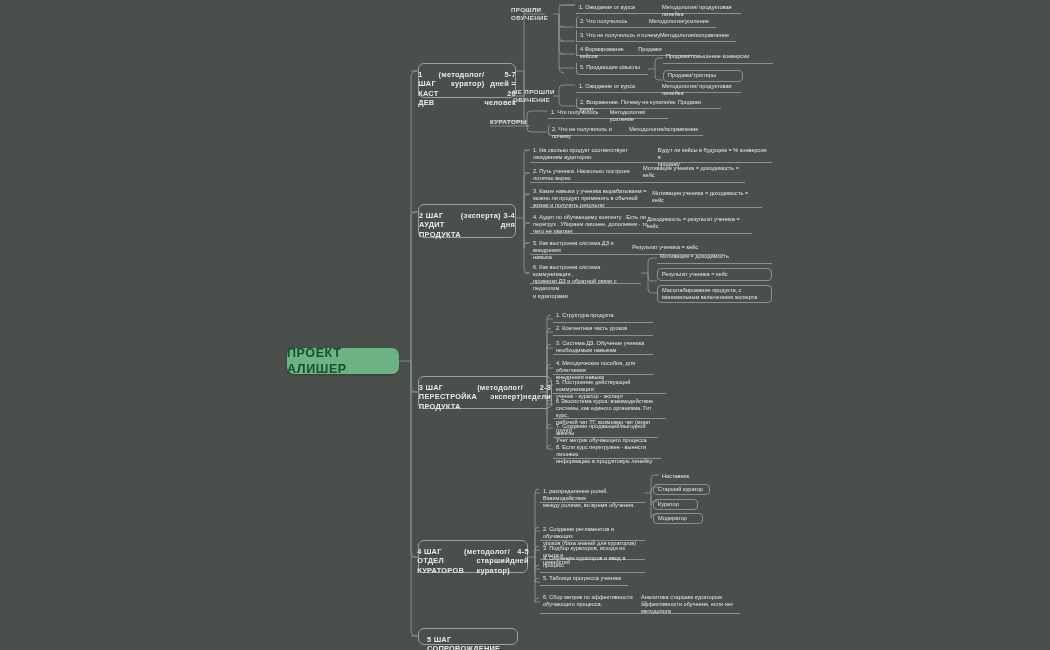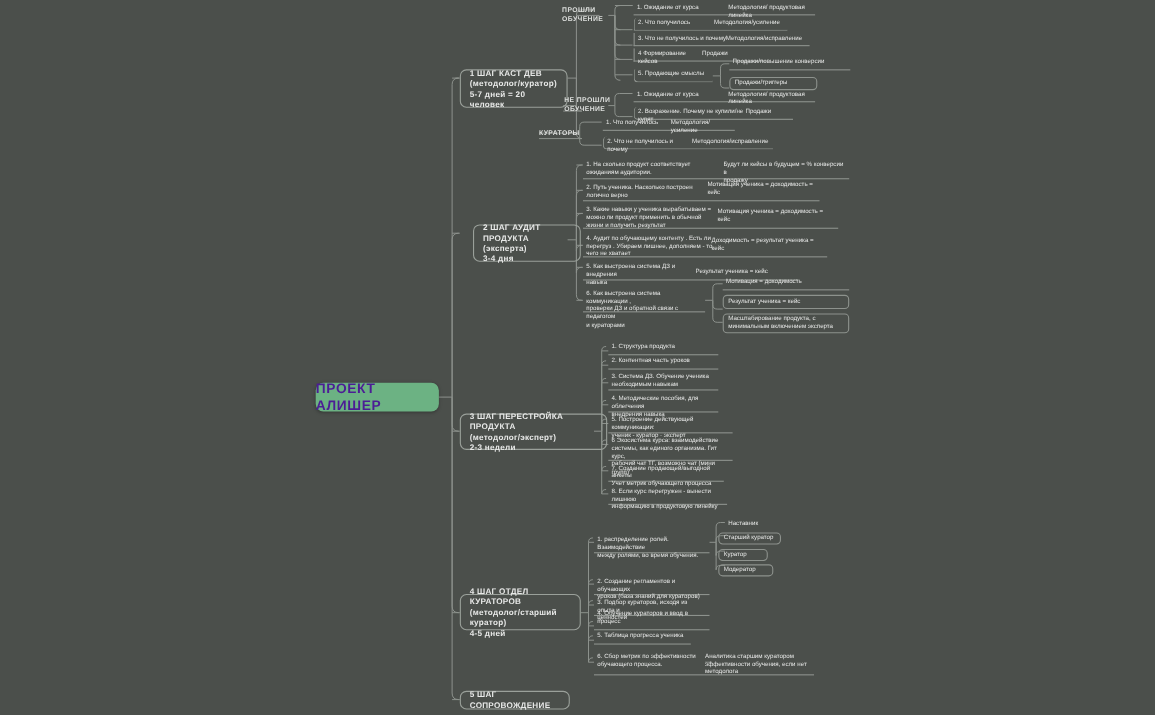--- a/index.html
+++ b/index.html
@@ -23,43 +23,43 @@
   .node {
     position: absolute;
     color: #e8e9e8;
     line-height: 1.28;
     white-space: pre-line;
   }
   
   .root {
     background: #6cb283;
     border-radius: 7px;
-    color: #4c1d95;
+    color: #14532d;
     font-weight: bold;
     font-size: 12.5px;
     letter-spacing: .6px;
     display: flex;
     align-items: center;
     justify-content: center;
     box-shadow: 0 1px 3px rgba(0,0,0,.25);
   }
   
   .step {
     border: 1px solid #9aa09a;
     border-radius: 6px;
     background: transparent;
     font-size: 7.4px;
     font-weight: bold;
     letter-spacing: .25px;
     padding: 6px 8px;
     display: flex;
-    flex-direction: column;
+    flex-direction: row;
     justify-content: center;
   }
-  .step .l2, .step .l3 { font-weight: bold; }
+  .step .l2, .step .l3 { font-weight: bold; text-align: right; }
   
   .plain {
     font-size: 6.2px;
     font-weight: bold;
     letter-spacing: .35px;
     color: #dcdedc;
     display: flex;
     align-items: center;
   }
   
@@ -263,21 +263,21 @@
 
   <div class="row2 node" style="left:548px;top:107px;width:120px;height:12px;">
     <span class="c1">1. Что получилось</span>
     <span class="c2 top">Методология/усиление</span>
   </div>
   <div class="row2 node" style="left:548px;top:124px;width:155px;height:12px;border-left:1px solid #8d928d;border-top-left-radius:4px;border-bottom-left-radius:4px;">
     <span class="c1">2. Что не получилось и почему</span>
     <span class="c2 top">Методология/исправление</span>
   </div>
 
-  <div class="node step" style="left:418px;top:204px;width:98px;height:34px;margin-left:12px;">
+  <div class="node step" style="left:418px;top:204px;width:98px;height:34px;">
     <div>2 ШАГ  АУДИТ ПРОДУКТА</div>
     <div class="l2">(эксперта)</div>
     <div class="l3">3-4 дня</div>
   </div>
 
   <div class="row2 node" style="left:530px;top:145px;width:242px;height:18px;">
     <span class="c1">1. На сколько продукт соответствует
 ожиданиям аудитории.</span>
     <span class="c2 top">Будут ли кейсы в будущем = % конверсии в
 продажу</span>

